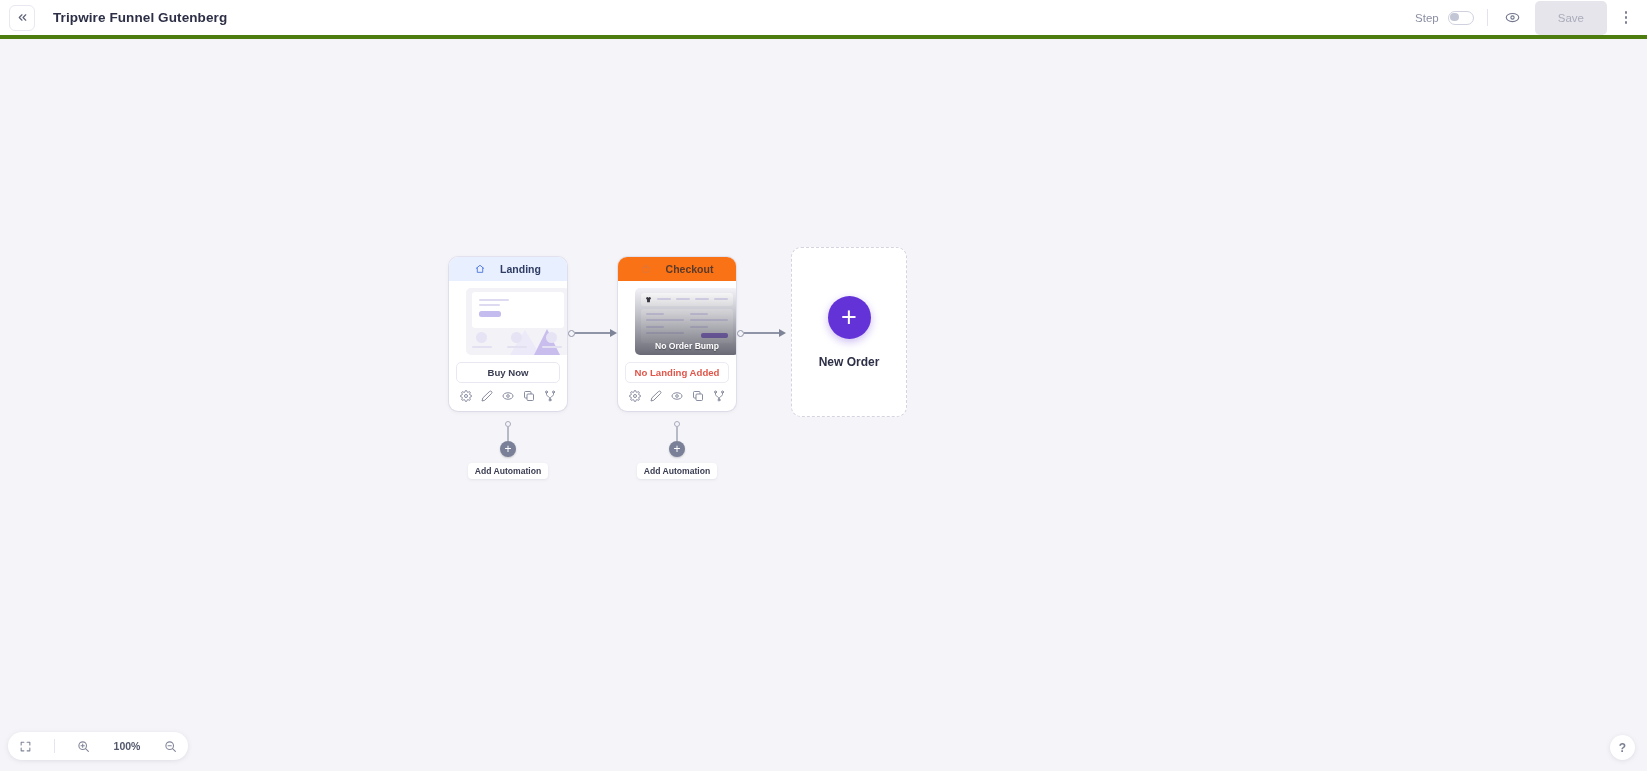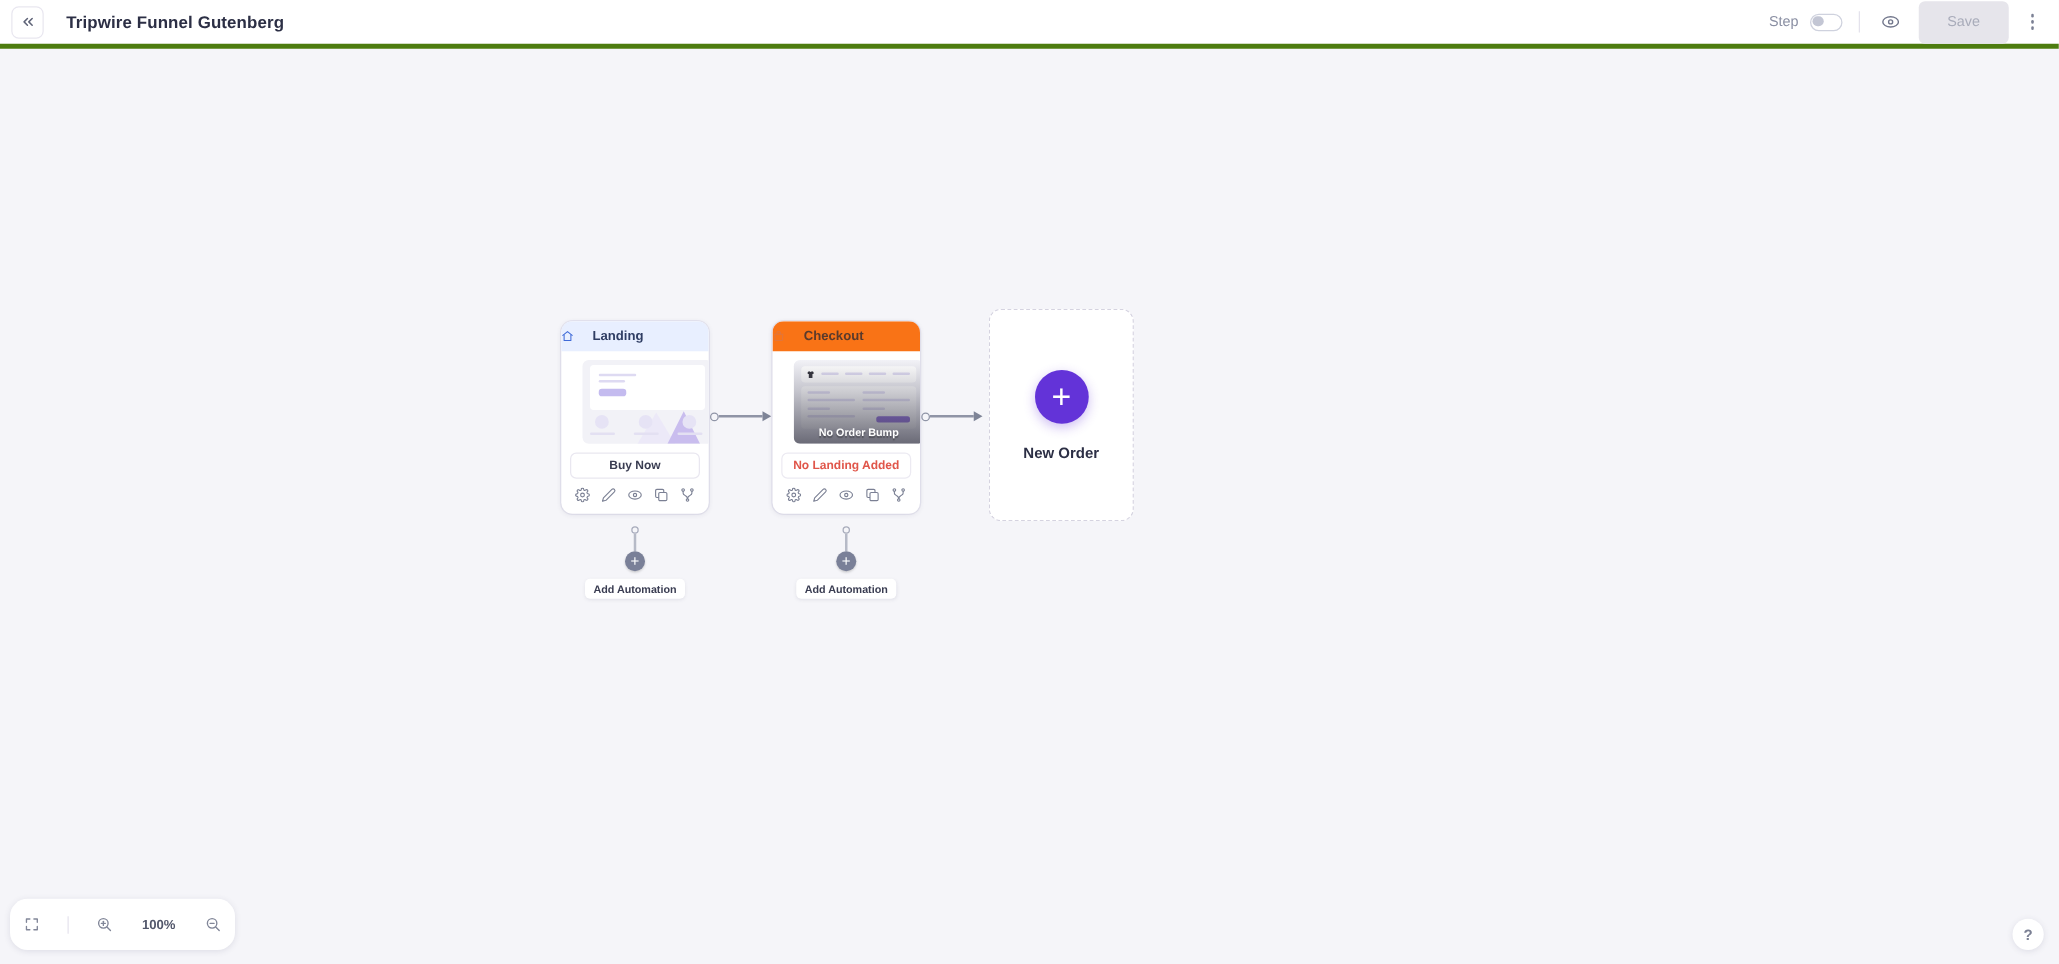--- a/index.html
+++ b/index.html
@@ -81,21 +81,21 @@
   
   .node { position: absolute; top: 40px; width: 118px; }
   .node-card {
     width: 118px;
     background: #ffffff;
     border-radius: 9px;
     box-shadow: 0 1px 4px rgba(60,60,100,.10), 0 0 0 1px rgba(230,228,240,.9);
     overflow: hidden;
   }
   .node-head {
-    height: 24px; display:flex; align-items:center; gap:15px;
+    height: 24px; display:flex; align-items:center; justify-content:center; gap:15px;
     font-size: 10.5px; font-weight: bold;
   }
   .node-head.landing  { background:#e8efff; color:#2f3d63; }
   .node-head.checkout { background:#f97316; color:#5a3a2c; }
   .node-body { padding: 7px 7px 0 17px; }
 
   .thumb {
     width: 104px; height: 67px;
     border-radius: 5px; overflow:hidden; position:relative;
     background: #f2f2f7;
@@ -179,21 +179,21 @@
     background:#6333d8; color:#fff;
     display:flex; align-items:center; justify-content:center;
     font-size:27px; line-height:1; font-weight:300;
     box-shadow:0 3px 9px rgba(99,51,216,.32);
   }
   .newstep-label { font-size:12px; font-weight:bold; color:#2c2f45; }
 
   
   .bottom-left {
     position:absolute; left:8px; bottom:11px;
-    height:41px; background:#fff; border-radius:14px;
+    height:28px; background:#fff; border-radius:14px;
     box-shadow:0 1px 5px rgba(60,60,100,.13);
     display:flex; align-items:center; padding:0 10px; gap:21px;
     color:#818698;
   }
   .bottom-left .bdiv { width:1px; height:14px; background:#e6e4ee; }
   .zoom-pct { font-size:10.5px; font-weight:bold; color:#52576b; min-width:30px; text-align:center; }
   .bl-btn { width:15px; height:15px; display:flex; align-items:center; justify-content:center; cursor:pointer; }
   .help-btn {
     position:absolute; right:12px; bottom:11px;
     width:25px; height:25px; border-radius:50%;

